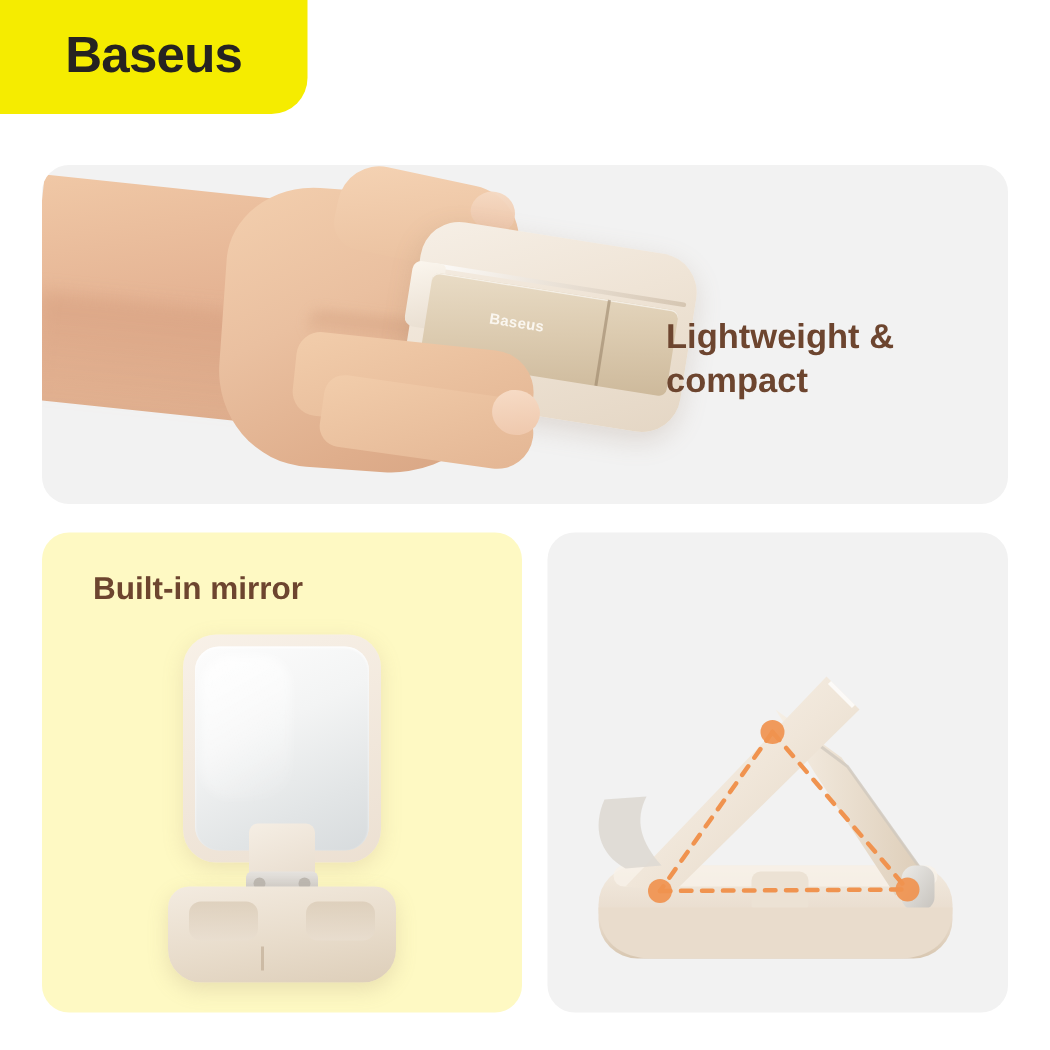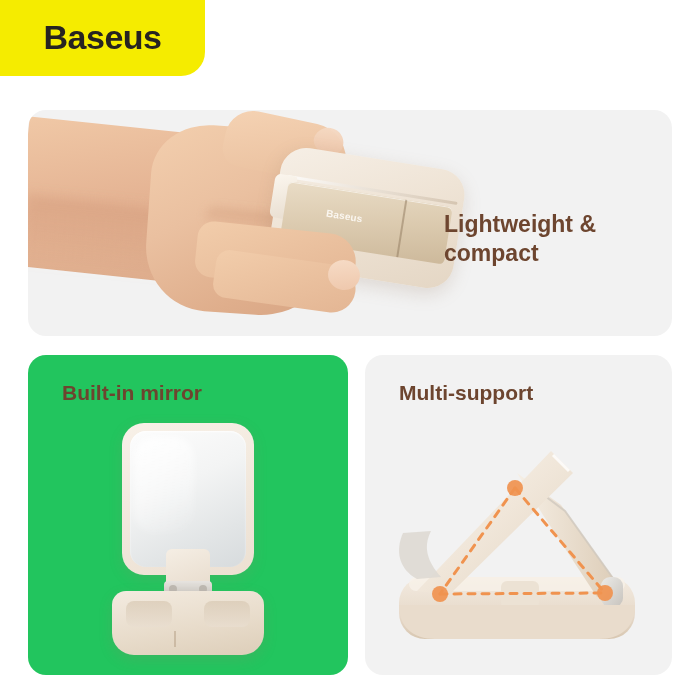--- a/index.html
+++ b/index.html
@@ -213,21 +213,21 @@
 
       <div class="finger finger-a"></div>
       <div class="finger finger-b"></div>
       <div class="finger-tip"></div>
     </div>
 
     <div class="panel-heading hero-heading" style="color: rgb(109, 69, 47);">Lightweight &amp;
 compact</div>
   </div>
 
-  <div class="panel panel-mirror" style="background: #22c55e;">
+  <div class="panel panel-mirror" style="background: #fef9c3;">
     <div class="panel-heading card-heading" style="color: rgb(109, 69, 47);">Built-in mirror</div>
 
     <div class="mirror-scene">
       <div class="mirror-body">
         <div class="mirror-glass"></div>
         <div class="mirror-glare"></div>
       </div>
       <div class="mirror-arm"></div>
       <div class="mirror-hinge">
         <div class="mirror-hinge-pin" style="left:5px;"></div>
@@ -235,21 +235,20 @@
       </div>
       <div class="mirror-base">
         <div class="mirror-slot mirror-slot-l"></div>
         <div class="mirror-slot mirror-slot-r"></div>
         <div class="mirror-base-seam"></div>
       </div>
     </div>
   </div>
 
   <div class="panel panel-support" style="background: rgb(242, 242, 242);">
-    <div class="panel-heading card-heading" style="color: rgb(109, 69, 47);">Multi-support</div>
 
     <div class="support-scene">
       <svg class="support-svg" viewBox="0 0 307 320" preserveAspectRatio="none">
         <defs>
           <linearGradient id="gCream" x1="0" y1="0" x2="1" y2="1">
             <stop offset="0%" stop-color="#fbf6ef"></stop>
             <stop offset="50%" stop-color="#f0e6d9"></stop>
             <stop offset="100%" stop-color="#e2d4c1"></stop>
           </linearGradient>
           <linearGradient id="gCream2" x1="0" y1="0" x2="1" y2="0">

